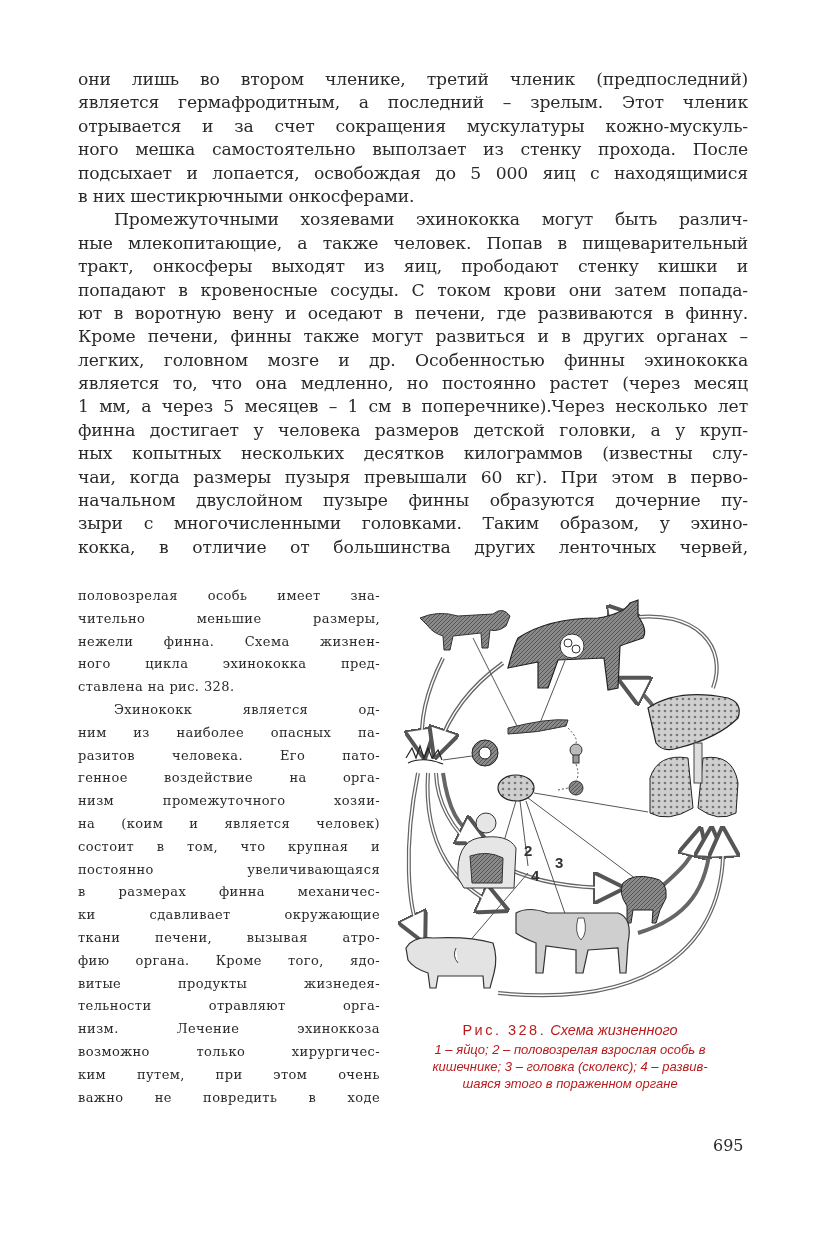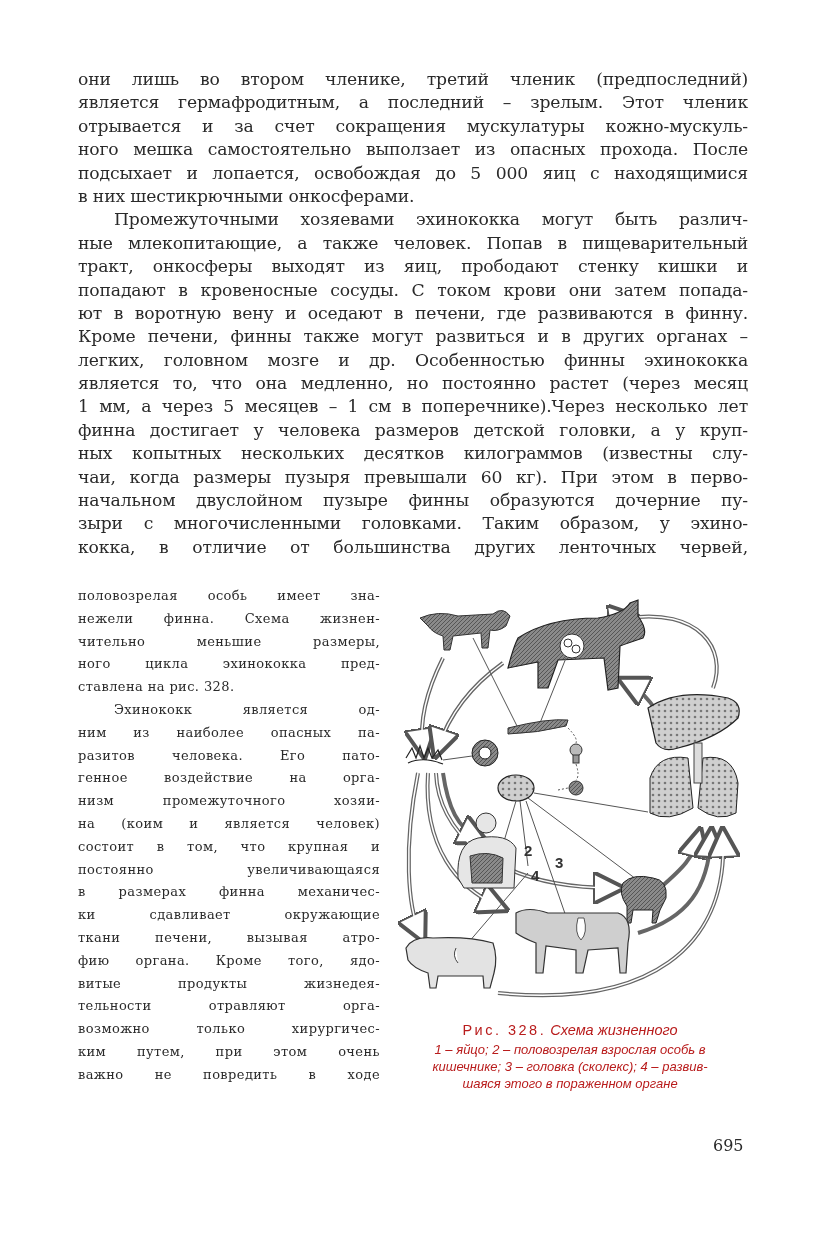--- a/index.html
+++ b/index.html
@@ -36,59 +36,60 @@
   }
   .lbl { font-family: "Liberation Sans", "DejaVu Sans", sans-serif; font-weight: bold; font-size: 15px; fill: #333; }
 </style>
 </head>
 <body>
 
 <div class="page" id="fw">
     <span class="line">они лишь во втором членике, третий членик (предпоследний)</span>
     <span class="line">является гермафродитным, а последний – зрелым. Этот членик</span>
     <span class="line">отрывается и за счет сокращения мускулатуры кожно-мускуль-</span>
-    <span class="line">ного мешка самостоятельно выползает из опасных прохода. После</span>
+    <span class="line">ного мешка самостоятельно выползает из стенку прохода. После</span>
     <span class="line">подсыхает и лопается, освобождая до 5 000 яиц с находящимися</span>
     <span class="line last">в них шестикрючными онкосферами.</span>
     <span class="line indent">Промежуточными хозяевами эхинококка могут быть различ-</span>
     <span class="line">ные млекопитающие, а также человек. Попав в пищеварительный</span>
     <span class="line">тракт, онкосферы выходят из яиц, прободают стенку кишки и</span>
     <span class="line">попадают в кровеносные сосуды. С током крови они затем попада-</span>
     <span class="line">ют в воротную вену и оседают в печени, где развиваются в финну.</span>
     <span class="line">Кроме печени, финны также могут развиться и в других органах –</span>
     <span class="line">легких, головном мозге и др. Особенностью финны эхинококка</span>
     <span class="line">является то, что она медленно, но постоянно растет (через месяц</span>
     <span class="line">1 мм, а через 5 месяцев – 1 см в поперечнике).Через несколько лет</span>
     <span class="line">финна достигает у человека размеров детской головки, а у круп-</span>
     <span class="line">ных копытных нескольких десятков килограммов (известны слу-</span>
     <span class="line">чаи, когда размеры пузыря превышали 60 кг). При этом в перво-</span>
     <span class="line">начальном двуслойном пузыре финны образуются дочерние пу-</span>
     <span class="line">зыри с многочисленными головками. Таким образом, у эхино-</span>
     <span class="line">кокка, в отличие от большинства других ленточных червей,</span>
   </div>
 <div class="col" id="cw">
     <span class="line">половозрелая особь имеет зна-</span>
+    <span class="line">чительно меньшие размеры,</span>
     <span class="line">нежели финна. Схема жизнен-</span>
-    <span class="line">чительно меньшие размеры,</span>
     <span class="line">ного цикла эхинококка пред-</span>
     <span class="line last">ставлена на рис. 328.</span>
     <span class="line indent">Эхинококк является од-</span>
     <span class="line">ним из наиболее опасных па-</span>
     <span class="line">разитов человека. Его пато-</span>
     <span class="line">генное воздействие на орга-</span>
     <span class="line">низм промежуточного хозяи-</span>
     <span class="line">на (коим и является человек)</span>
     <span class="line">состоит в том, что крупная и</span>
     <span class="line">постоянно увеличивающаяся</span>
     <span class="line">в размерах финна механичес-</span>
     <span class="line">ки сдавливает окружающие</span>
     <span class="line">ткани печени, вызывая атро-</span>
     <span class="line">фию органа. Кроме того, ядо-</span>
     <span class="line">витые продукты жизнедея-</span>
     <span class="line">тельности отравляют орга-</span>
+    <span class="line">низм. Лечение эхиноккоза</span>
     <span class="line">возможно только хирургичес-</span>
     <span class="line">ким путем, при этом очень</span>
     <span class="line">важно не повредить в ходе</span>
   </div>
 
 <div class="figure">
   <svg viewBox="0 0 365 425">
     <defs>
       <pattern id="hatch" width="4" height="4" patternUnits="userSpaceOnUse">
         <rect width="4" height="4" fill="#8a8a8a"></rect>

